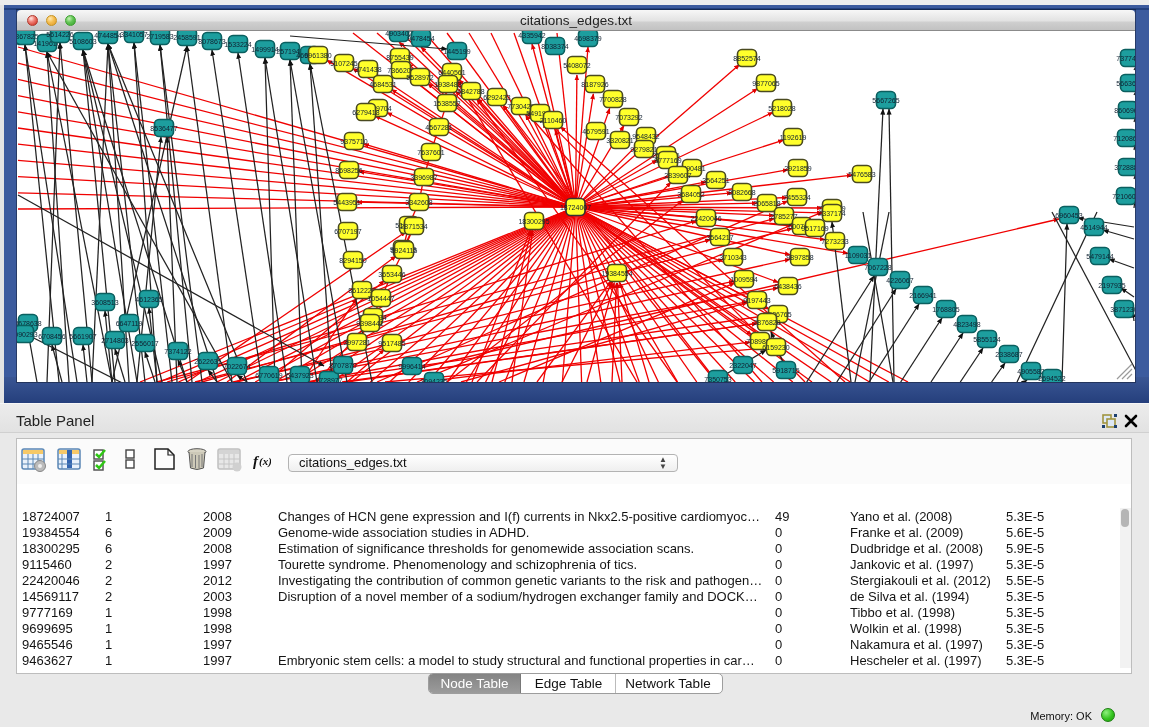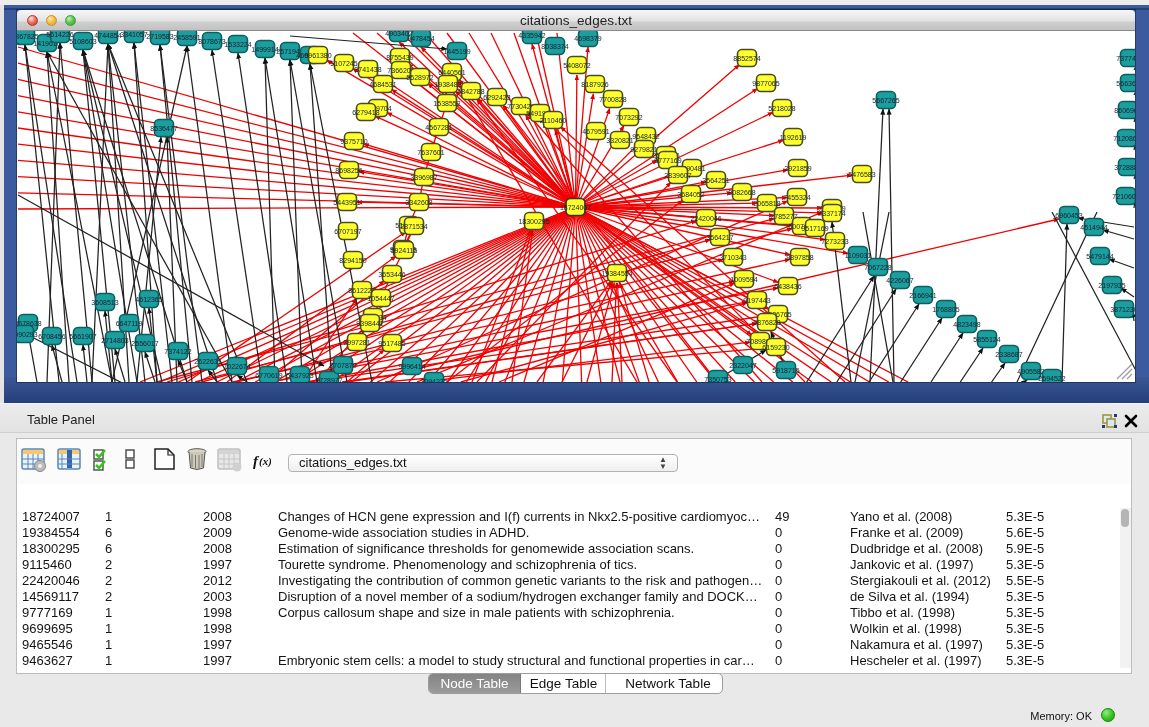--- a/index.html
+++ b/index.html
@@ -10,21 +10,21 @@
 #win { position:absolute; left:17px; top:5px; width:1118px; height:372px; box-shadow:0 0 0 1px rgba(0,0,0,.35); }
 #titlebar { position:absolute; left:0; top:0; width:1118px; height:21px; background:linear-gradient(#f7f7f7,#e2e2e2 55%,#cfcfcf 60%,#c2c2c2); border-bottom:1px solid #8b8b8b; border-radius:4px 4px 0 0; }
 #titlebar .t { position:absolute; left:0; top:3px; width:100%; text-align:center; font-size:13.5px; color:#222; }
 .light { position:absolute; top:5px; width:11px; height:11px; border-radius:50%; }
 #l1 { left:10px; background:radial-gradient(circle at 35% 28%, #ffd5cf 8%, #f0847a 38%, #dd5144 70%, #c03a2e); border:0.5px solid #b0392d;}
 #l2 { left:29px; background:radial-gradient(circle at 35% 30%, #ffe9b0, #f5bd4f 45%, #dd9a2f); border:0.5px solid #c7931f;}
 #l3 { left:48px; background:radial-gradient(circle at 35% 30%, #c4f2b2, #61c454 45%, #3ba32e); border:0.5px solid #3d9f30;}
 #canvas { position:absolute; left:0; top:21px; width:1118px; height:351px; background:#fff; overflow:hidden; }
 #panel { position:absolute; left:0; top:403px; width:1149px; height:324px; background:#e9e9e9; }
 #phead { position:absolute; left:0; top:0; width:1149px; height:30px; background:linear-gradient(#ececec,#e2e2e2); border-top:1px solid #f6f6f6; border-bottom:1px solid #d0d0d0; }
-#phead .t { position:absolute; left:27px; top:8px; font-size:13px; color:#222; }
+#phead .t { position:absolute; left:16px; top:8px; font-size:15px; color:#222; }
 #pbody { position:absolute; left:16px; top:35px; width:1116px; height:236px; background:#fff; border:1px solid #bdbdbd; }
 #toolbar { position:absolute; left:0; top:0; width:1114px; height:45px; background:#fbfbfb; }
 #combo { position:absolute; left:271px; top:15px; width:390px; height:18px; background:linear-gradient(#fff,#efefef); border:1px solid #b3b3b3; border-radius:4px; font-size:13px; color:#111; padding-left:10px; line-height:16px; }
 #combo .stp { position:absolute; right:10px; top:1px; font-size:8px; color:#444; letter-spacing:0; line-height:7px; text-align:center; }
 #thead { position:absolute; left:0; top:45px; width:1078px; height:23px; background:#cfe8f2; border-top:1px solid #9fb6bd; border-bottom:1px solid #9fb6bd; }
 #thead span { position:absolute; top:4px; font-size:13px; color:#111; }
 #thead i { position:absolute; top:0; width:1px; height:23px; background:#9fb6bd; }
 .row { position:absolute; left:0; width:1100px; height:16px; }
 .row span { position:absolute; top:1px; font-size:13px; color:#141414; white-space:nowrap; }
 #sb { position:absolute; left:1120px; top:105px; width:11px; height:160px; background:#f2f2f2; }
@@ -1001,21 +1001,20 @@
         <span style="left:187px">2003</span>
 <span style="left:262px">Disruption of a novel member of a sodium/hydrogen exchanger family and DOCK…</span>
         <span style="left:759px">0</span>
         <span style="left:834px">de Silva et al. (1994)</span>
 <span style="left:990px">5.3E-5</span>
       </div>
 <div class="row" style="top:96px">
 <span style="left:6px">9777169</span>
         <span style="left:89px">1</span>
         <span style="left:187px">1998</span>
-<span style="left:262px">Corpus callosum shape and size in male patients with schizophrenia.</span>
         <span style="left:759px">0</span>
         <span style="left:834px">Tibbo et al. (1998)</span>
 <span style="left:990px">5.3E-5</span>
       </div>
 <div class="row" style="top:112px">
 <span style="left:6px">9699695</span>
         <span style="left:89px">1</span>
         <span style="left:187px">1998</span>
         <span style="left:759px">0</span>
         <span style="left:834px">Wolkin et al. (1998)</span>
@@ -1037,17 +1036,17 @@
         <span style="left:759px">0</span>
         <span style="left:834px">Hescheler et al. (1997)</span>
 <span style="left:990px">5.3E-5</span>
       </div>
     </div>
   <div id="sb">
       <b></b>
     </div>
   <div id="tabs">
     <div class="seg sel" style="left:0;width:92px">Node Table</div>
-    <div class="seg" style="left:93px;width:84px;border-right:1px solid #bbb">Edge Table</div>
+    <div class="seg" style="left:93px;width:94px;border-right:1px solid #bbb">Edge Table</div>
     <div class="seg" style="left:184px;width:110px">Network Table</div>
   </div>
   <div id="mem">Memory: OK</div>
     <div id="memdot"></div>
 </div>
 </body></html>

